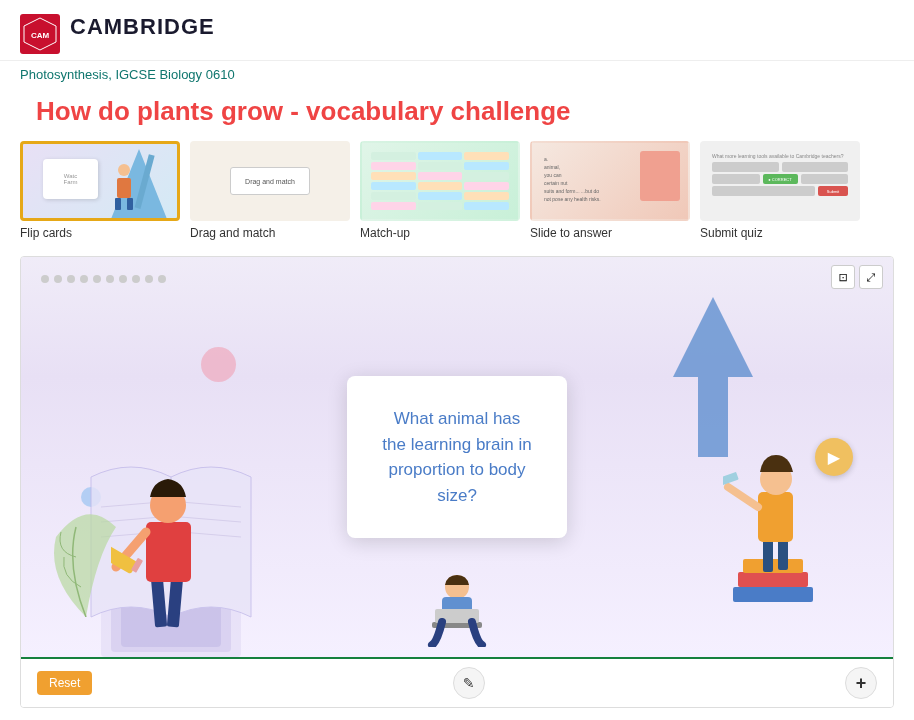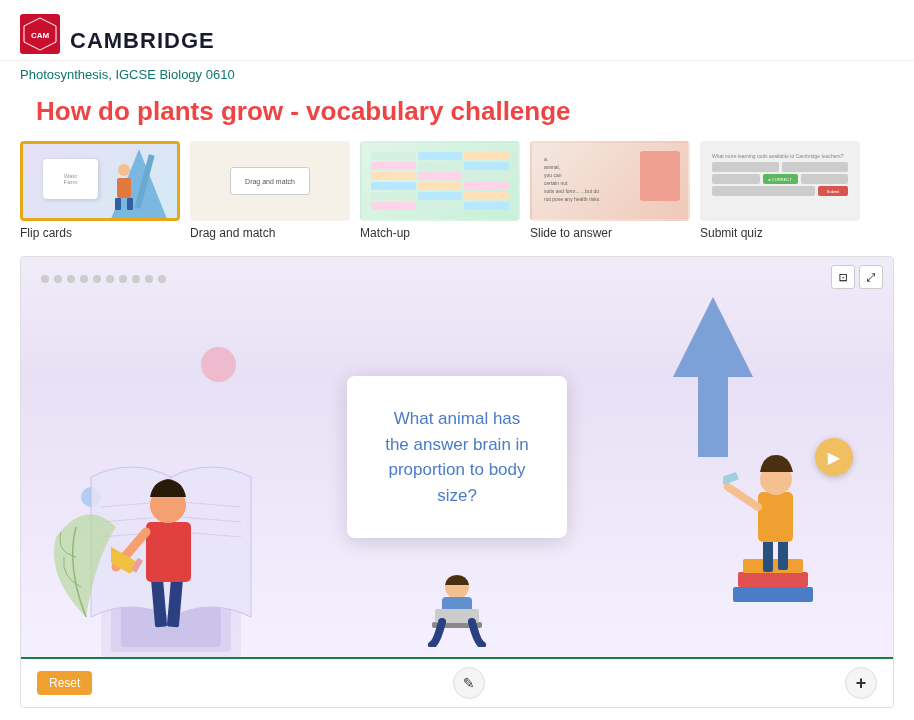--- a/index.html
+++ b/index.html
@@ -7,21 +7,21 @@
       font-family: Arial, sans-serif;
       background: #fff;
       color: #333;
       width: 914px;
       min-height: 720px;
     }
 
     
     .header {
       display: flex;
-      align-items: flex-end;
+      align-items: flex-start;
       padding: 14px 20px 6px 20px;
       border-bottom: 1px solid #eee;
     }
     .logo-shield {
       width: 40px;
       height: 40px;
       margin-right: 10px;
       flex-shrink: 0;
     }
     .cambridge-text {
@@ -509,21 +509,21 @@
       <rect x="25" y="30" width="30" height="25" fill="#6090d0" rx="4"></rect>
 
       <rect x="15" y="55" width="50" height="6" fill="#888" rx="2"></rect>
       <rect x="18" y="42" width="44" height="14" fill="#ccc" rx="2"></rect>
 
       <path d="M25,55 Q20,75 15,78" stroke="#2a4080" stroke-width="8" fill="none" stroke-linecap="round"></path>
       <path d="M55,55 Q60,75 65,78" stroke="#2a4080" stroke-width="8" fill="none" stroke-linecap="round"></path>
     </svg>
 
     <div class="flip-card-main">
-      <p class="flip-card-question">What animal has the answer brain in proportion to body size?</p>
+      <p class="flip-card-question">What animal has the learning brain in proportion to body size?</p>
     </div>
 
     <div class="nav-arrow-right">▶</div>
 
   </div>
 
   <div class="viewer-footer">
     <button class="reset-btn">Reset</button>
     <div class="footer-center-btn">
       <span>✎</span>

